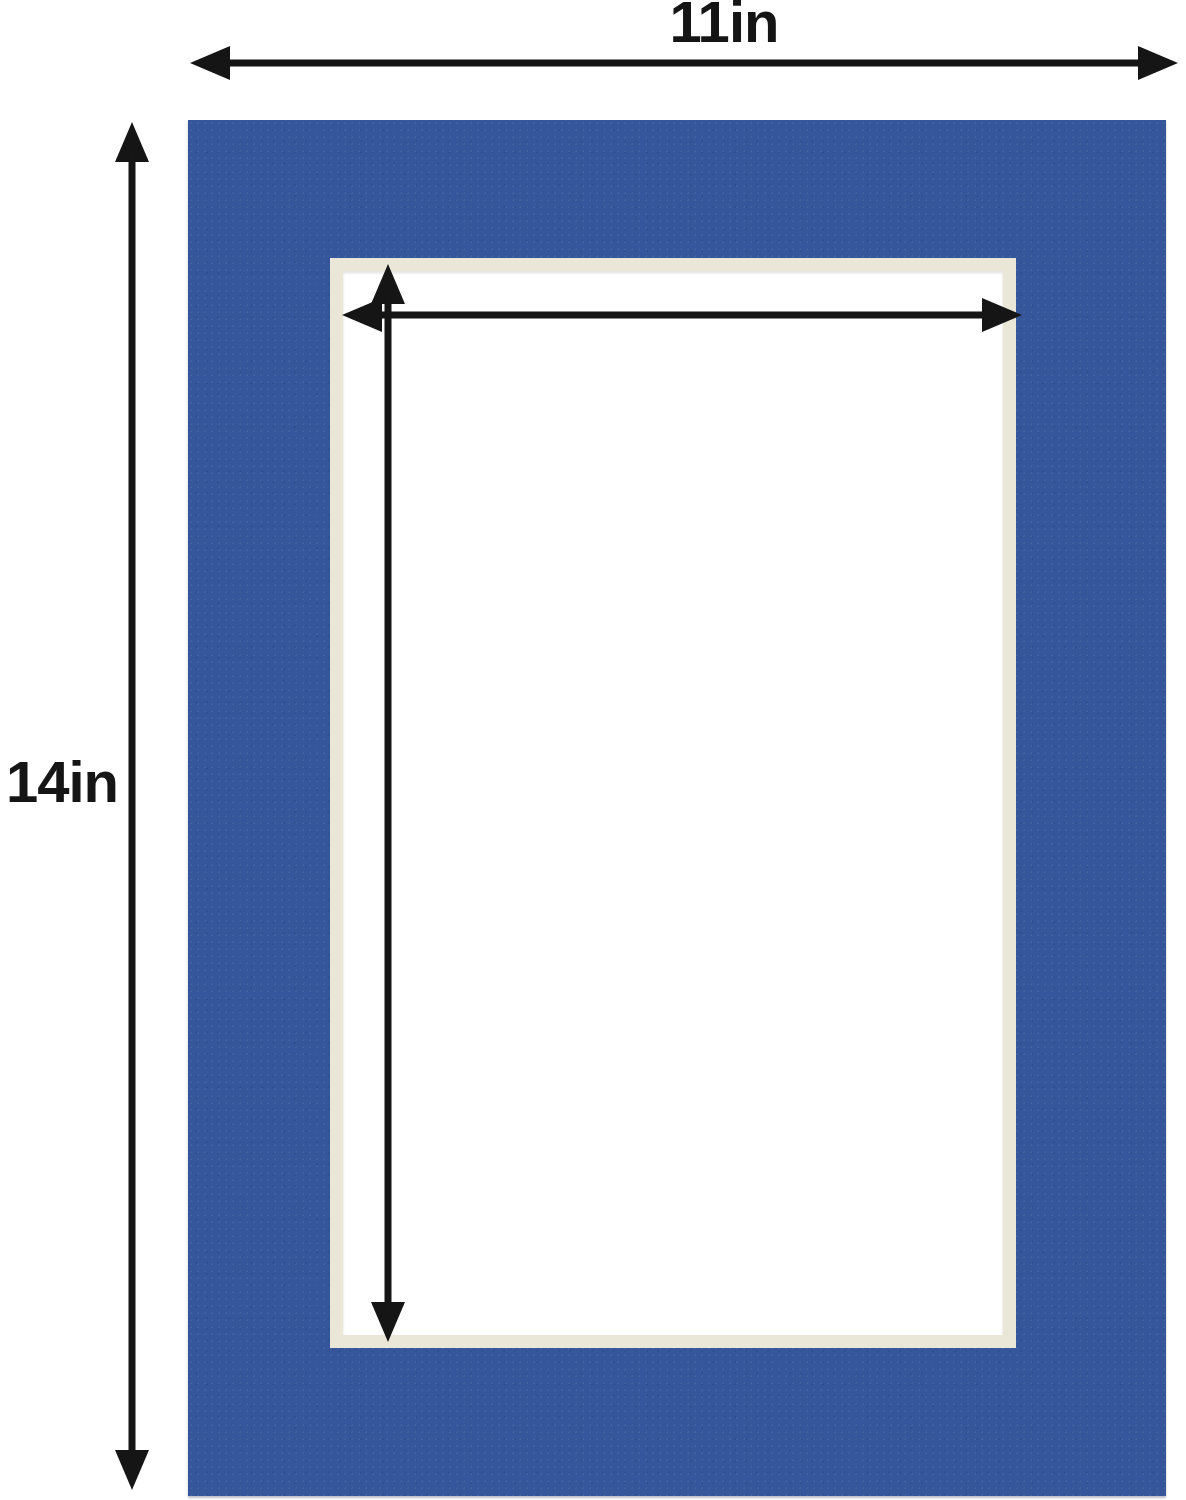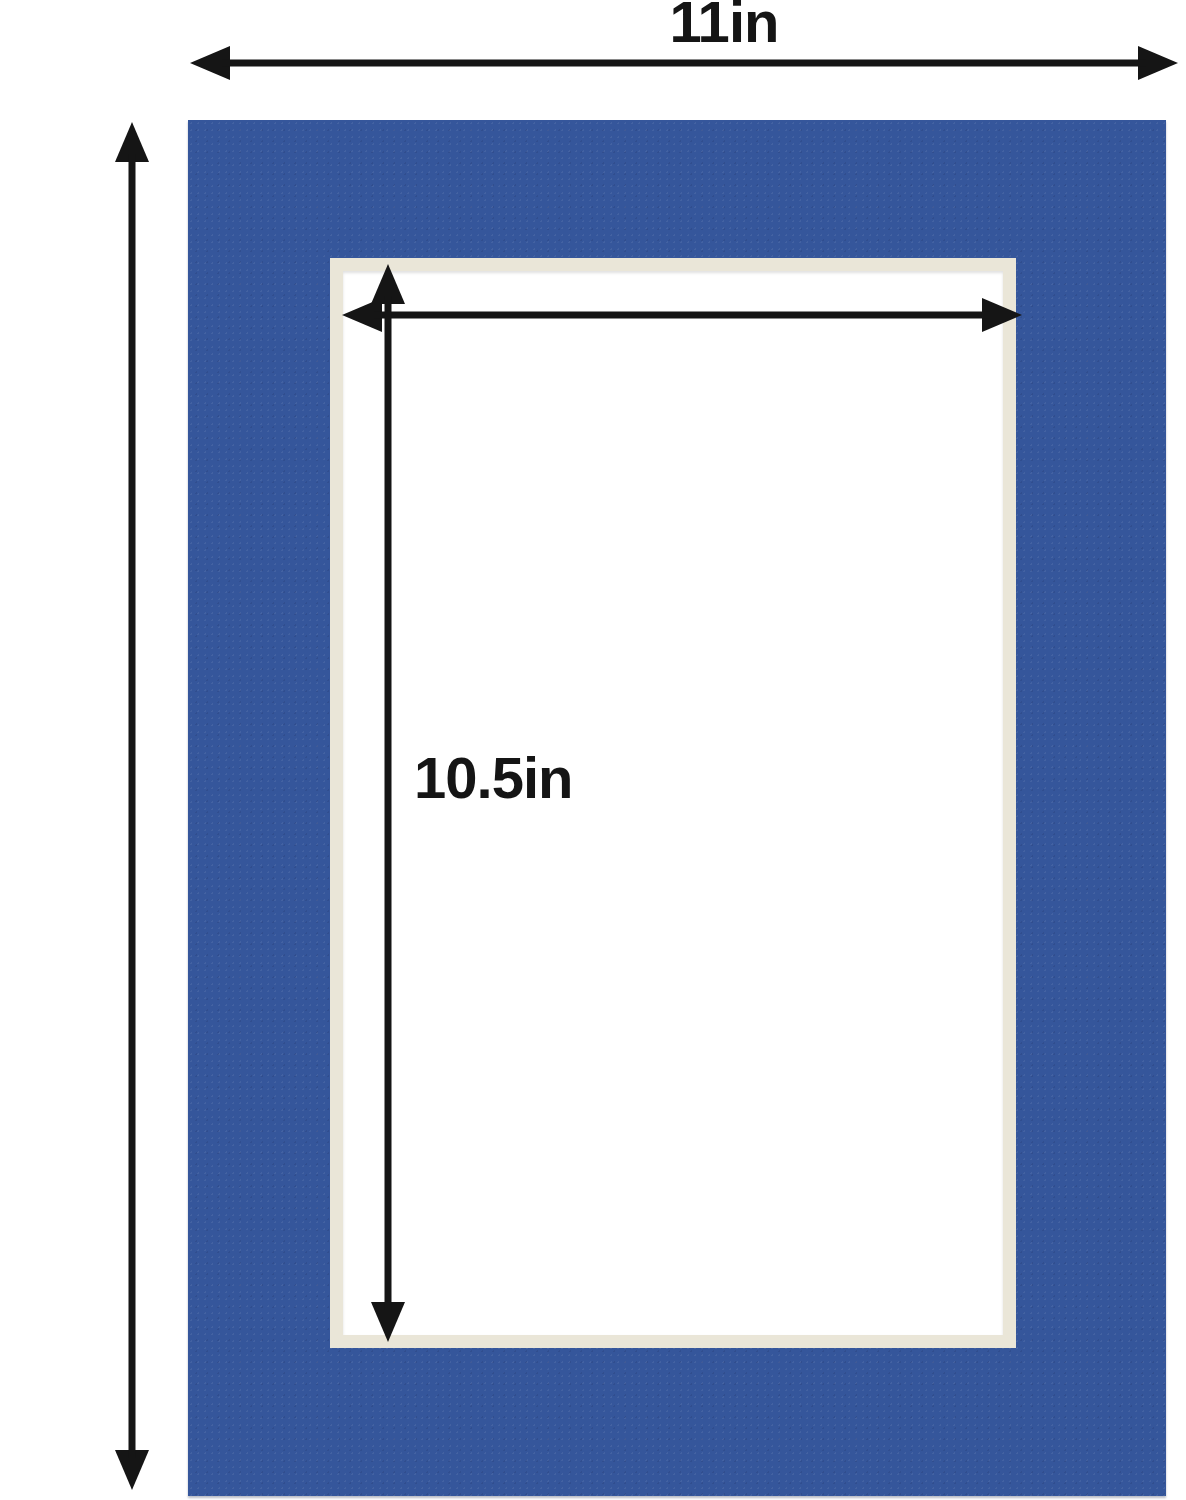--- a/index.html
+++ b/index.html
@@ -86,17 +86,17 @@
   </svg>
 
   <svg class="arrow" style="left:370px; top:264px;" width="36" height="1078" viewBox="0 0 36 1078">
     <polygon class="ah" points="18,0 1,40 35,40"></polygon>
     <polygon class="ah" points="18,1078 1,1038 35,1038"></polygon>
     <rect class="ah" x="14.5" y="32" width="7" height="1014"></rect>
   </svg>
 
   <div class="dim-label label-outer-width">11in</div>
 
+  <div class="dim-label label-outer-height">14in</div>
 
 
-  <div class="dim-label label-opening-height">10.5in</div>
 
 </div>
 
 </body></html>

